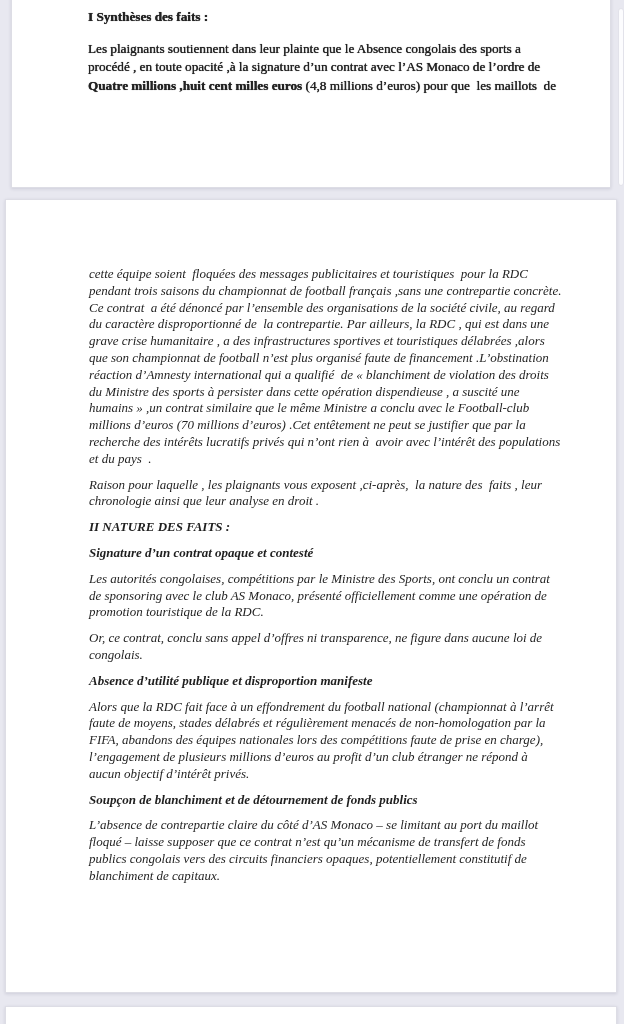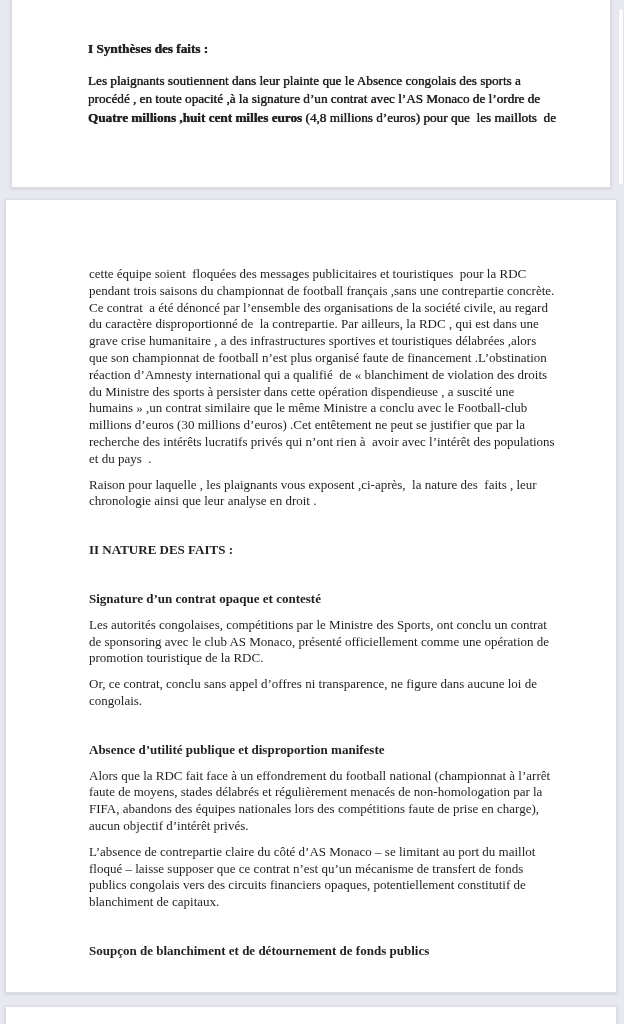--- a/index.html
+++ b/index.html
@@ -53,28 +53,27 @@
   
   .scan .line {
     text-shadow: 0 0 0.7px rgba(25,25,25,0.9), 0.3px 0.3px 0 rgba(40,40,40,0.45);
     filter: blur(0.15px);
     color: #222;
   }
   #page2 .content {
     padding: 66px 45px 0 83px;
     font-size: 13px;
   }
-  #page2 .line { line-height: 16.8px; }
+  #page2 .line { line-height: 16.8px; font-style: italic; }
   .block { margin: 0 0 9px 0; }
   .line { white-space: pre; }
   .block.heading .line,
   .block.subheading .line,
   span.b {
     font-weight: bold;
-    margin-top: 32px;
   }
   #scrollbar-thumb {
     position: absolute;
     right: 0px;
     top: 8px;
     width: 6px;
     height: 178px;
     background: #fcfcfe;
     border: 1px solid #e2e2ea;
     border-radius: 3px;
@@ -102,21 +101,21 @@
       <div class="block paragraph">
         <div class="line">cette équipe soient  floquées des messages publicitaires et touristiques  pour la RDC</div>
         <div class="line">pendant trois saisons du championnat de football français ,sans une contrepartie concrète.</div>
         <div class="line">Ce contrat  a été dénoncé par l’ensemble des organisations de la société civile, au regard</div>
         <div class="line">du caractère disproportionné de  la contrepartie. Par ailleurs, la RDC , qui est dans une</div>
         <div class="line">grave crise humanitaire , a des infrastructures sportives et touristiques délabrées ,alors</div>
         <div class="line">que son championnat de football n’est plus organisé faute de financement .L’obstination</div>
         <div class="line">réaction d’Amnesty international qui a qualifié  de « blanchiment de violation des droits</div>
         <div class="line">du Ministre des sports à persister dans cette opération dispendieuse , a suscité une</div>
         <div class="line">humains » ,un contrat similaire que le même Ministre a conclu avec le Football-club</div>
-        <div class="line">millions d’euros (30 millions d’euros) .Cet entêtement ne peut se justifier que par la</div>
+        <div class="line">millions d’euros (70 millions d’euros) .Cet entêtement ne peut se justifier que par la</div>
         <div class="line">recherche des intérêts lucratifs privés qui n’ont rien à  avoir avec l’intérêt des populations</div>
         <div class="line">et du pays  .</div>
       </div>
       <div class="block paragraph">
         <div class="line">Raison pour laquelle , les plaignants vous exposent ,ci-après,  la nature des  faits , leur</div>
         <div class="line">chronologie ainsi que leur analyse en droit .</div>
       </div>
       <div class="block heading">
         <div class="line">II NATURE DES FAITS :</div>
       </div>
@@ -132,30 +131,31 @@
         <div class="line">Or, ce contrat, conclu sans appel d’offres ni transparence, ne figure dans aucune loi de</div>
         <div class="line">congolais.</div>
       </div>
       <div class="block subheading">
         <div class="line">Absence d’utilité publique et disproportion manifeste</div>
       </div>
       <div class="block paragraph">
         <div class="line">Alors que la RDC fait face à un effondrement du football national (championnat à l’arrêt</div>
         <div class="line">faute de moyens, stades délabrés et régulièrement menacés de non-homologation par la</div>
         <div class="line">FIFA, abandons des équipes nationales lors des compétitions faute de prise en charge),</div>
+        <div class="line">l’engagement de plusieurs millions d’euros au profit d’un club étranger ne répond à</div>
         <div class="line">aucun objectif d’intérêt privés.</div>
+      </div>
+      <div class="block subheading">
+        <div class="line">Soupçon de blanchiment et de détournement de fonds publics</div>
       </div>
       <div class="block paragraph">
         <div class="line">L’absence de contrepartie claire du côté d’AS Monaco – se limitant au port du maillot</div>
         <div class="line">floqué – laisse supposer que ce contrat n’est qu’un mécanisme de transfert de fonds</div>
         <div class="line">publics congolais vers des circuits financiers opaques, potentiellement constitutif de</div>
         <div class="line">blanchiment de capitaux.</div>
-      </div>
-      <div class="block subheading">
-        <div class="line">Soupçon de blanchiment et de détournement de fonds publics</div>
       </div>
     </div>
 </div>
 
 <div class="page" id="page3">
   <div class="content"></div>
 </div>
 
 <div id="scrollbar-thumb"></div>
 

